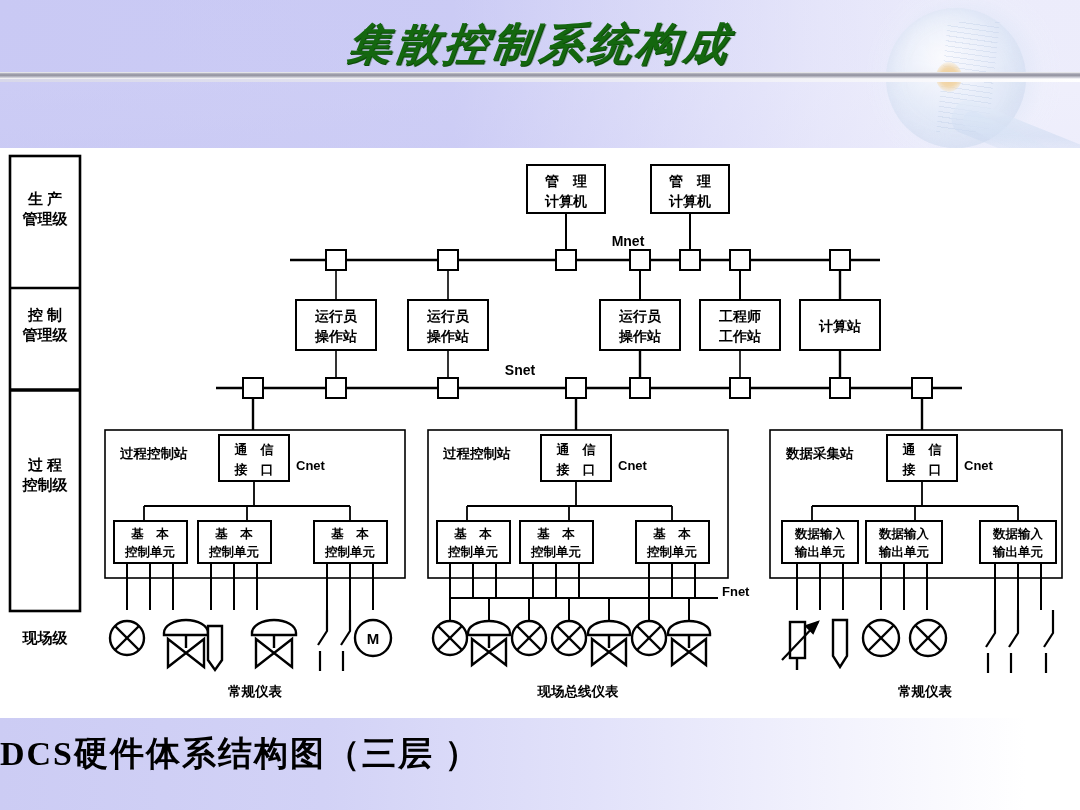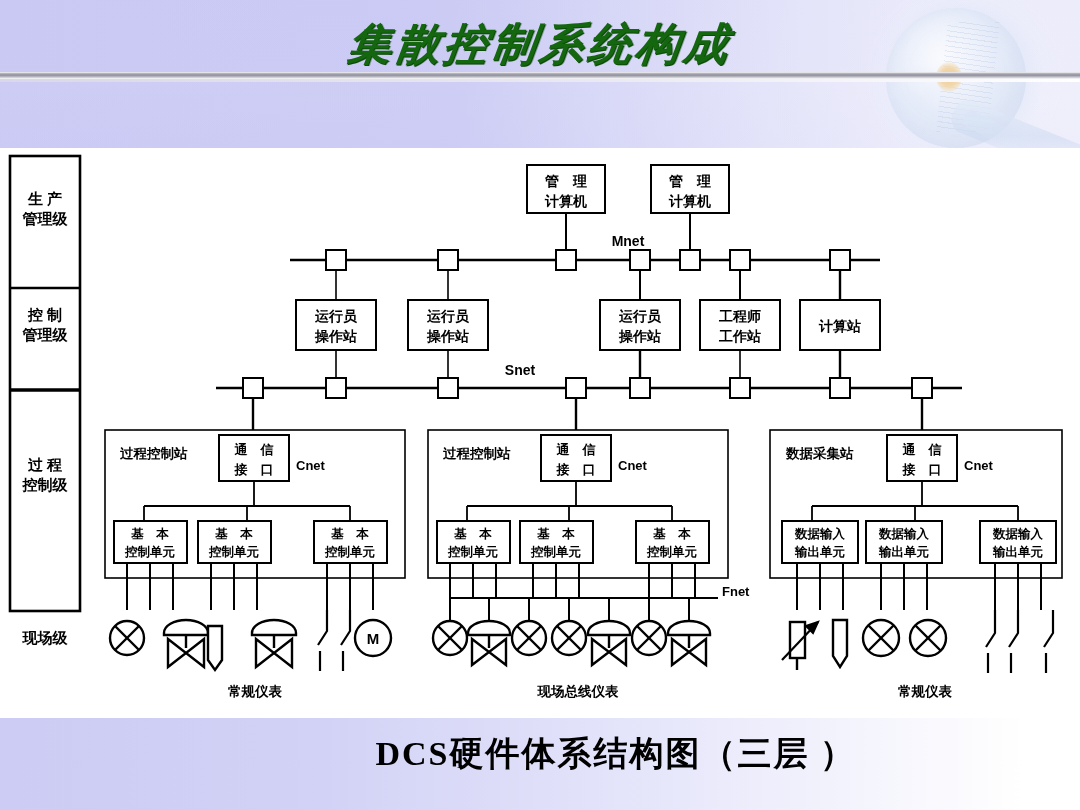--- a/index.html
+++ b/index.html
@@ -69,21 +69,21 @@
     text-shadow:1px 1px 0 #0d4a0a, 2px 1px 0 rgba(10,70,8,.35);
     transform:skewX(-7deg);
   }
 
   
   .ftr-band{
     position:absolute;left:0;top:718px;width:1080px;height:92px;
     background:linear-gradient(to right,#ccccf4 0%,#d2d2f6 30%,#e2e2fa 55%,#f3f3fd 78%,#ffffff 95%);
   }
   .ftr-title{
-    position:absolute;left:0;top:731px;width:856px;text-align:right;
+    position:absolute;left:0;top:731px;width:856px;text-align:left;
     font-family:"Liberation Serif","DejaVu Serif",serif;
     font-size:34px;font-weight:bold;color:#000000;letter-spacing:2px;
   }
 
   
   #diagram{position:absolute;left:0;top:148px;width:1080px;height:572px;background:#fff;}
   #diagram svg{display:block;}
 
   .dg-label{font-family:"Liberation Sans","DejaVu Sans",sans-serif;font-weight:bold;fill:#000;}
 </style>

